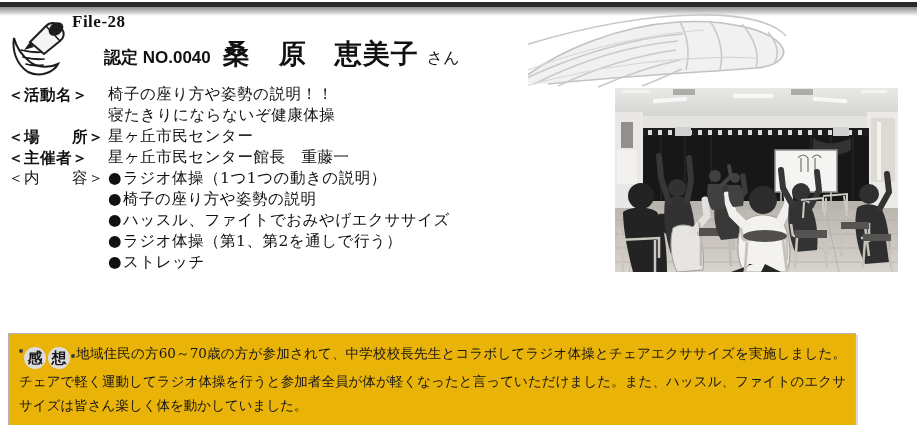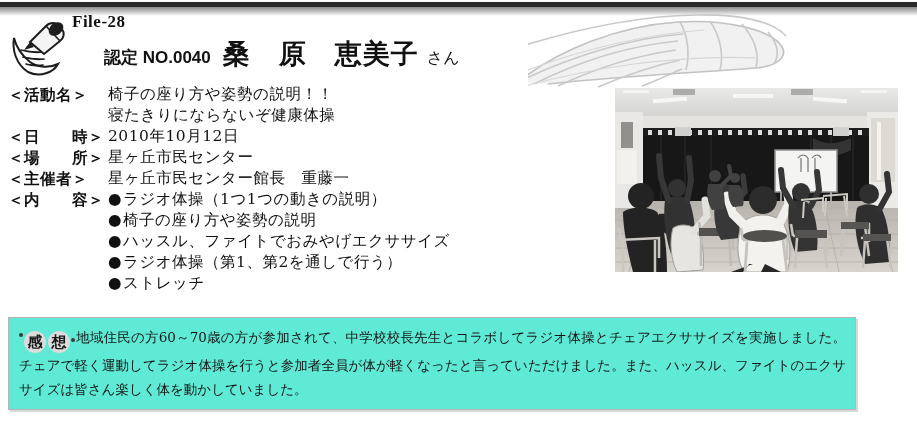--- a/index.html
+++ b/index.html
@@ -127,26 +127,26 @@
     left: 615px; top: 88px;
     width: 283px; height: 184px;
     overflow: hidden;
     background: #8e8e8e;
   }
   .photo svg { display: block; }
 
   
   .impression-box {
     position: absolute;
-    left: 8px; top: 317px;
+    left: 8px; top: 333px;
     width: 848px; height: 93px;
     border: 1px solid #b5b5b5;
     box-shadow: 2px 2px 0 #d8d8d8;
     box-sizing: border-box;
-    background: #5eead4;
+    background: #eab308;
   }
   .impression-inner {
     padding: 7px 9px 0 10px;
     font-size: 13.5px;
     line-height: 24px;
     font-family: "DejaVu Serif", "Liberation Serif", serif;
     text-align: justify;
     color: #161616;
   }
   .kansou-tag {
@@ -236,37 +236,33 @@
   <div class="row">
     <span class="label">＜活動名＞</span>
     <span class="value">椅子の座り方や姿勢の説明！！</span>
   </div>
 
   <div class="row cont">
     <span class="label">＜　＞</span>
     <span class="value">寝たきりにならないぞ健康体操</span>
   </div>
 
-  <div class="row">
-    <span class="label">＜日　　時＞</span>
-    <span class="value">2010年10月12日</span>
-  </div>
 
   <div class="row">
     <span class="label">＜場　　所＞</span>
     <span class="value">星ヶ丘市民センター</span>
   </div>
 
   <div class="row">
     <span class="label">＜主催者＞</span>
     <span class="value">星ヶ丘市民センター館長　重藤一</span>
   </div>
 
   <div class="bullet-line first">
-    <span class="label" style="width:100px;flex:0 0 100px;font-weight:bold;">＜内　　容＞</span>
+    <span class="label" style="width:100px;flex:0 0 100px;font-weight:normal;">＜内　　容＞</span>
     <span><span class="bullet-dot">●</span><span>ラジオ体操（1つ1つの動きの説明）</span></span>
   </div>
 
 
   <div class="bullet-line">
     <span class="spacer"></span>
     <span><span class="bullet-dot">●</span><span>椅子の座り方や姿勢の説明</span></span>
   </div>
 
   <div class="bullet-line">

